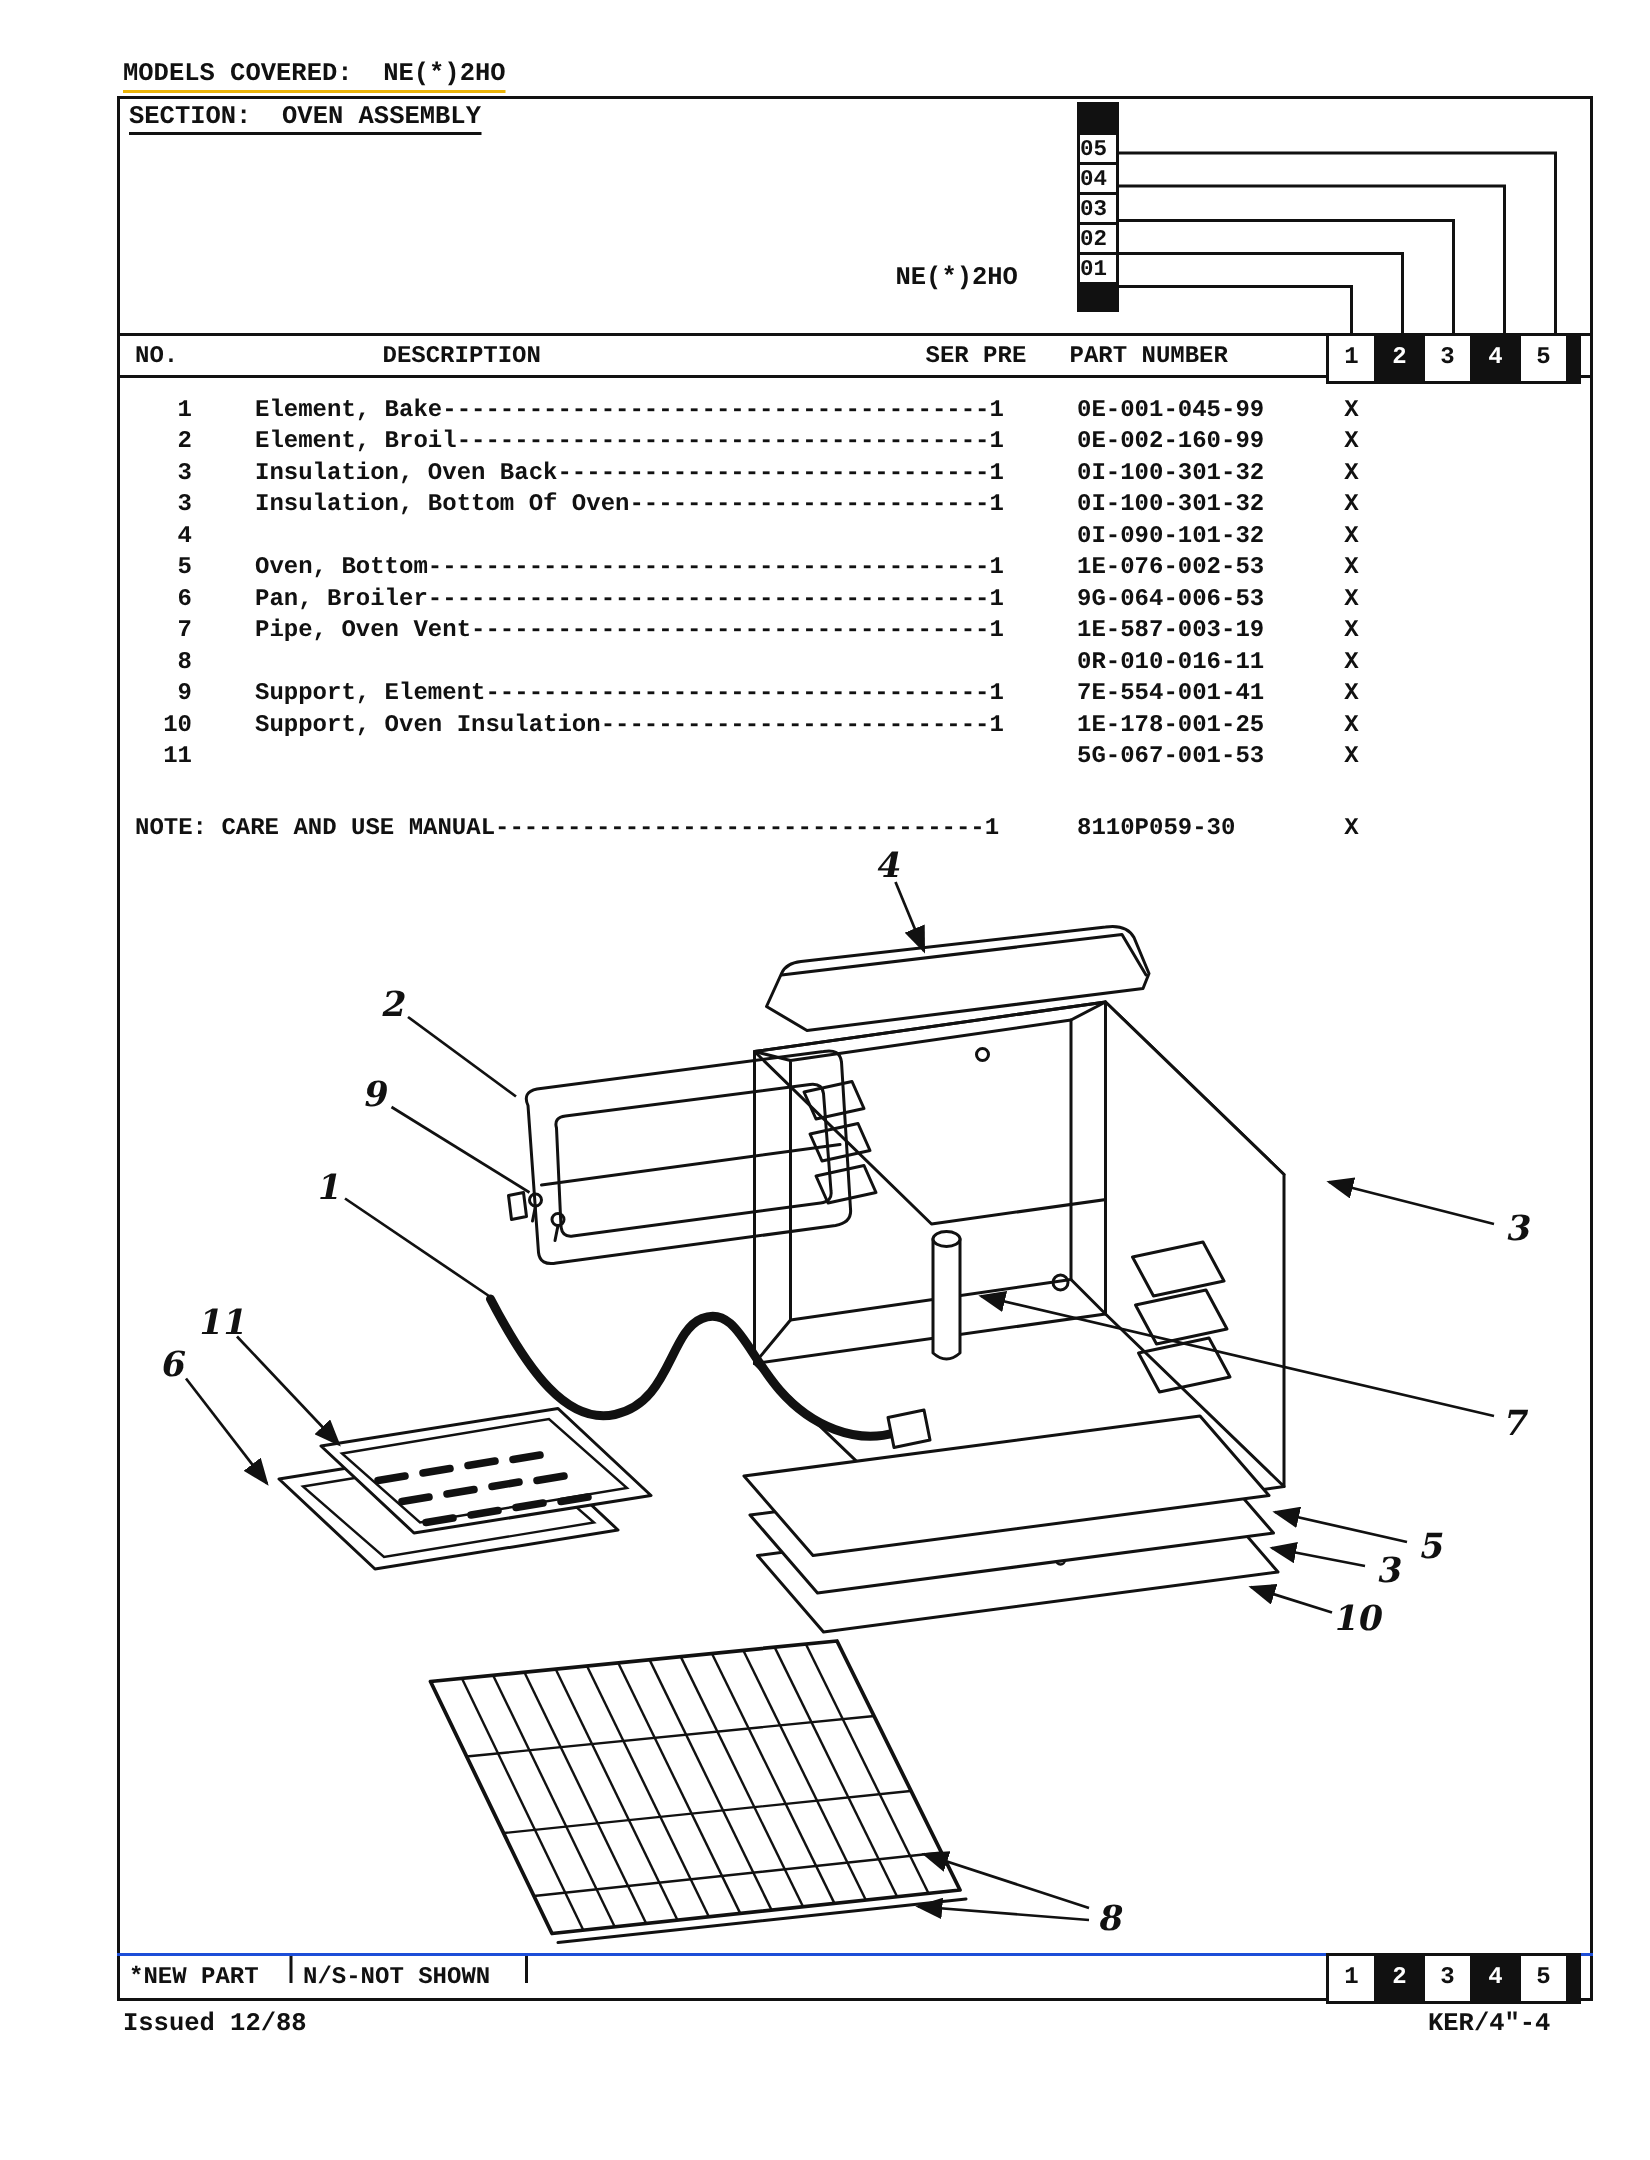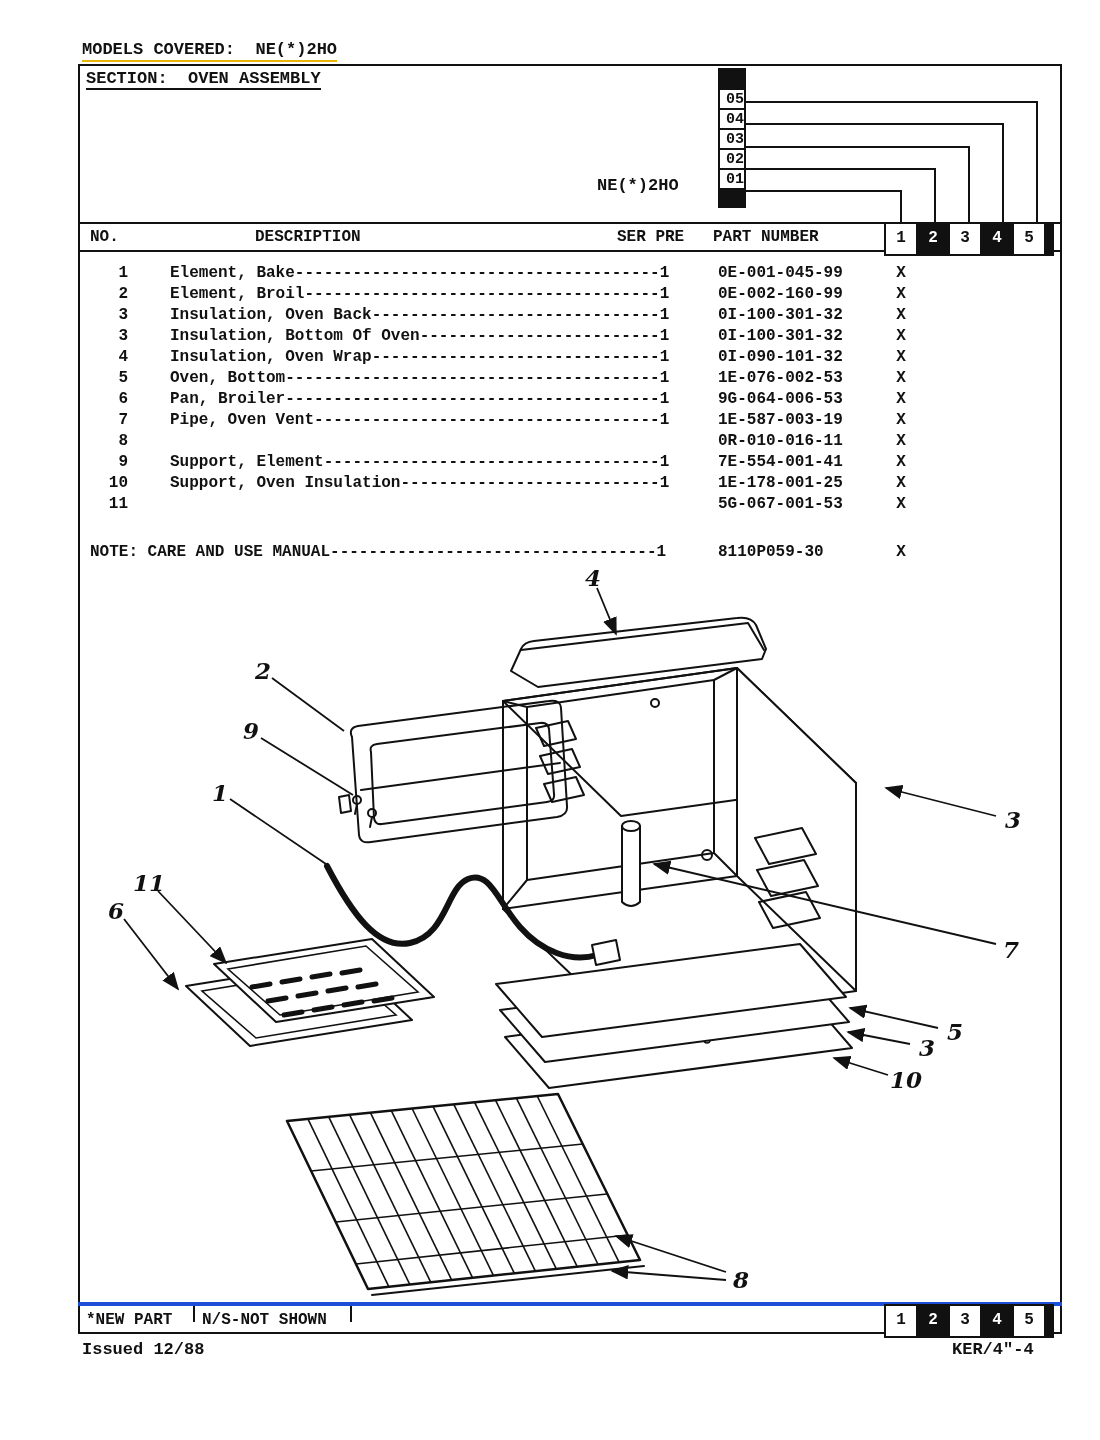--- a/index.html
+++ b/index.html
@@ -7,42 +7,42 @@
   body{width:1100px;height:1440px;font-family:"Liberation Mono","DejaVu Sans Mono",monospace;color:#111}
   .page{position:relative;width:1100px;height:1440px;background:#fff;overflow:hidden}
   .abs{position:absolute}
   .models{left:82px;top:40px;font-size:17px;font-weight:bold;border-bottom:2px solid #eab308;padding-bottom:1px;z-index:4;white-space:pre}
   .sheet{left:78px;top:64px;width:984px;height:1270px;border:2px solid #111;z-index:1}
   .section{left:86px;top:69px;font-size:17px;font-weight:bold;border-bottom:2px solid #111;z-index:4;white-space:pre}
   .model-code{left:597px;top:176px;font-size:17px;font-weight:bold;z-index:4}
   .rev-stack{left:718px;top:68px;width:28px;z-index:4}
   .rev-cap{height:22px;background:#111}
   .rev-cap-b{height:20px;margin-top:-2px}
-  .rev-box{height:22px;border:2px solid #111;margin-top:-2px;background:#fff;font-size:15px;font-weight:bold;text-align:right;line-height:19px}
+  .rev-box{height:22px;border:2px solid #111;margin-top:-2px;background:#fff;font-size:15px;font-weight:bold;text-align:left;line-height:19px}
   .thead{left:78px;top:222px;width:984px;height:30px;border-top:2px solid #111;border-bottom:2px solid #111;z-index:4;font-weight:bold;font-size:16px}
   .thead > span{position:absolute;line-height:27px;white-space:pre}
   .h-no{left:12px}.h-desc{left:177px}.h-ser{left:539px}.h-part{left:635px}
   .series{position:absolute;left:806px;top:-2px;height:34px;display:flex;z-index:5}
   .sbox{width:34px;border:2px solid #111;background:#fff;font-weight:bold;font-size:16px;text-align:center;line-height:29px;margin-left:-2px}
   .sbox:first-child{margin-left:0}
   .sbox.dark{background:#111;color:#fff}
   .sbox.tail{width:10px}
   .tbody{left:78px;top:263px;width:984px;z-index:4;font-size:16px;font-weight:bold}
   .prow{position:relative;height:21px}
   .prow span,.note-row span{position:absolute;white-space:pre;line-height:21px}
   .c-no{left:10px;width:40px;text-align:right}
   .c-desc{left:92px}
   .c-part{left:640px}
   .c-mark{left:806px;width:34px;text-align:center}
   .note-row{left:78px;top:542px;width:984px;height:21px;z-index:4;font-size:16px;font-weight:bold}
   .n-text{left:12px}
   .overlay{left:0;top:0;z-index:2;pointer-events:none}
   .callouts{left:0;top:0;width:1100px;height:1440px;z-index:5;pointer-events:none}
   .callout{position:absolute;transform:translate(-50%,-50%);font-family:"DejaVu Serif",serif;font-style:italic;font-weight:bold;font-size:23px;color:#111}
-  .legend{left:78px;top:1302px;width:984px;height:20px;border-top:4px solid #1d4ed8;z-index:4;font-size:16px;font-weight:bold}
+  .legend{left:78px;top:1302px;width:984px;height:20px;border-top:2px solid #1d4ed8;z-index:4;font-size:16px;font-weight:bold}
   .ldiv{position:absolute;top:0;bottom:0;width:2px;background:#111}
   .div1{left:115px}.div2{left:272px}
   .l-new{position:absolute;left:8px;line-height:29px}
   .l-ns{position:absolute;left:124px;line-height:29px}
   .issued{left:82px;top:1340px;font-size:17px;font-weight:bold;z-index:4}
   .doccode{left:952px;top:1340px;font-size:17px;font-weight:bold;z-index:4}
   svg .ln{stroke:#111;stroke-width:2;fill:none;stroke-linecap:round;stroke-linejoin:round}
   svg .fw{stroke:#111;stroke-width:2;fill:#fff;stroke-linejoin:round}
   svg .thin{stroke:#111;stroke-width:1.6;fill:none}
   svg .leader{stroke:#111;stroke-width:1.8;fill:none}
@@ -225,21 +225,20 @@
         <span class="c-mark">X</span>
       </div>
       <div class="prow">
         <span class="c-no">3</span>
         <span class="c-desc">Insulation, Bottom Of Oven-------------------------1</span>
         <span class="c-part">0I-100-301-32</span>
         <span class="c-mark">X</span>
       </div>
       <div class="prow">
         <span class="c-no">4</span>
-        <span class="c-desc">Insulation, Oven Wrap------------------------------1</span>
         <span class="c-part">0I-090-101-32</span>
         <span class="c-mark">X</span>
       </div>
       <div class="prow">
         <span class="c-no">5</span>
         <span class="c-desc">Oven, Bottom---------------------------------------1</span>
         <span class="c-part">1E-076-002-53</span>
         <span class="c-mark">X</span>
       </div>
       <div class="prow">

